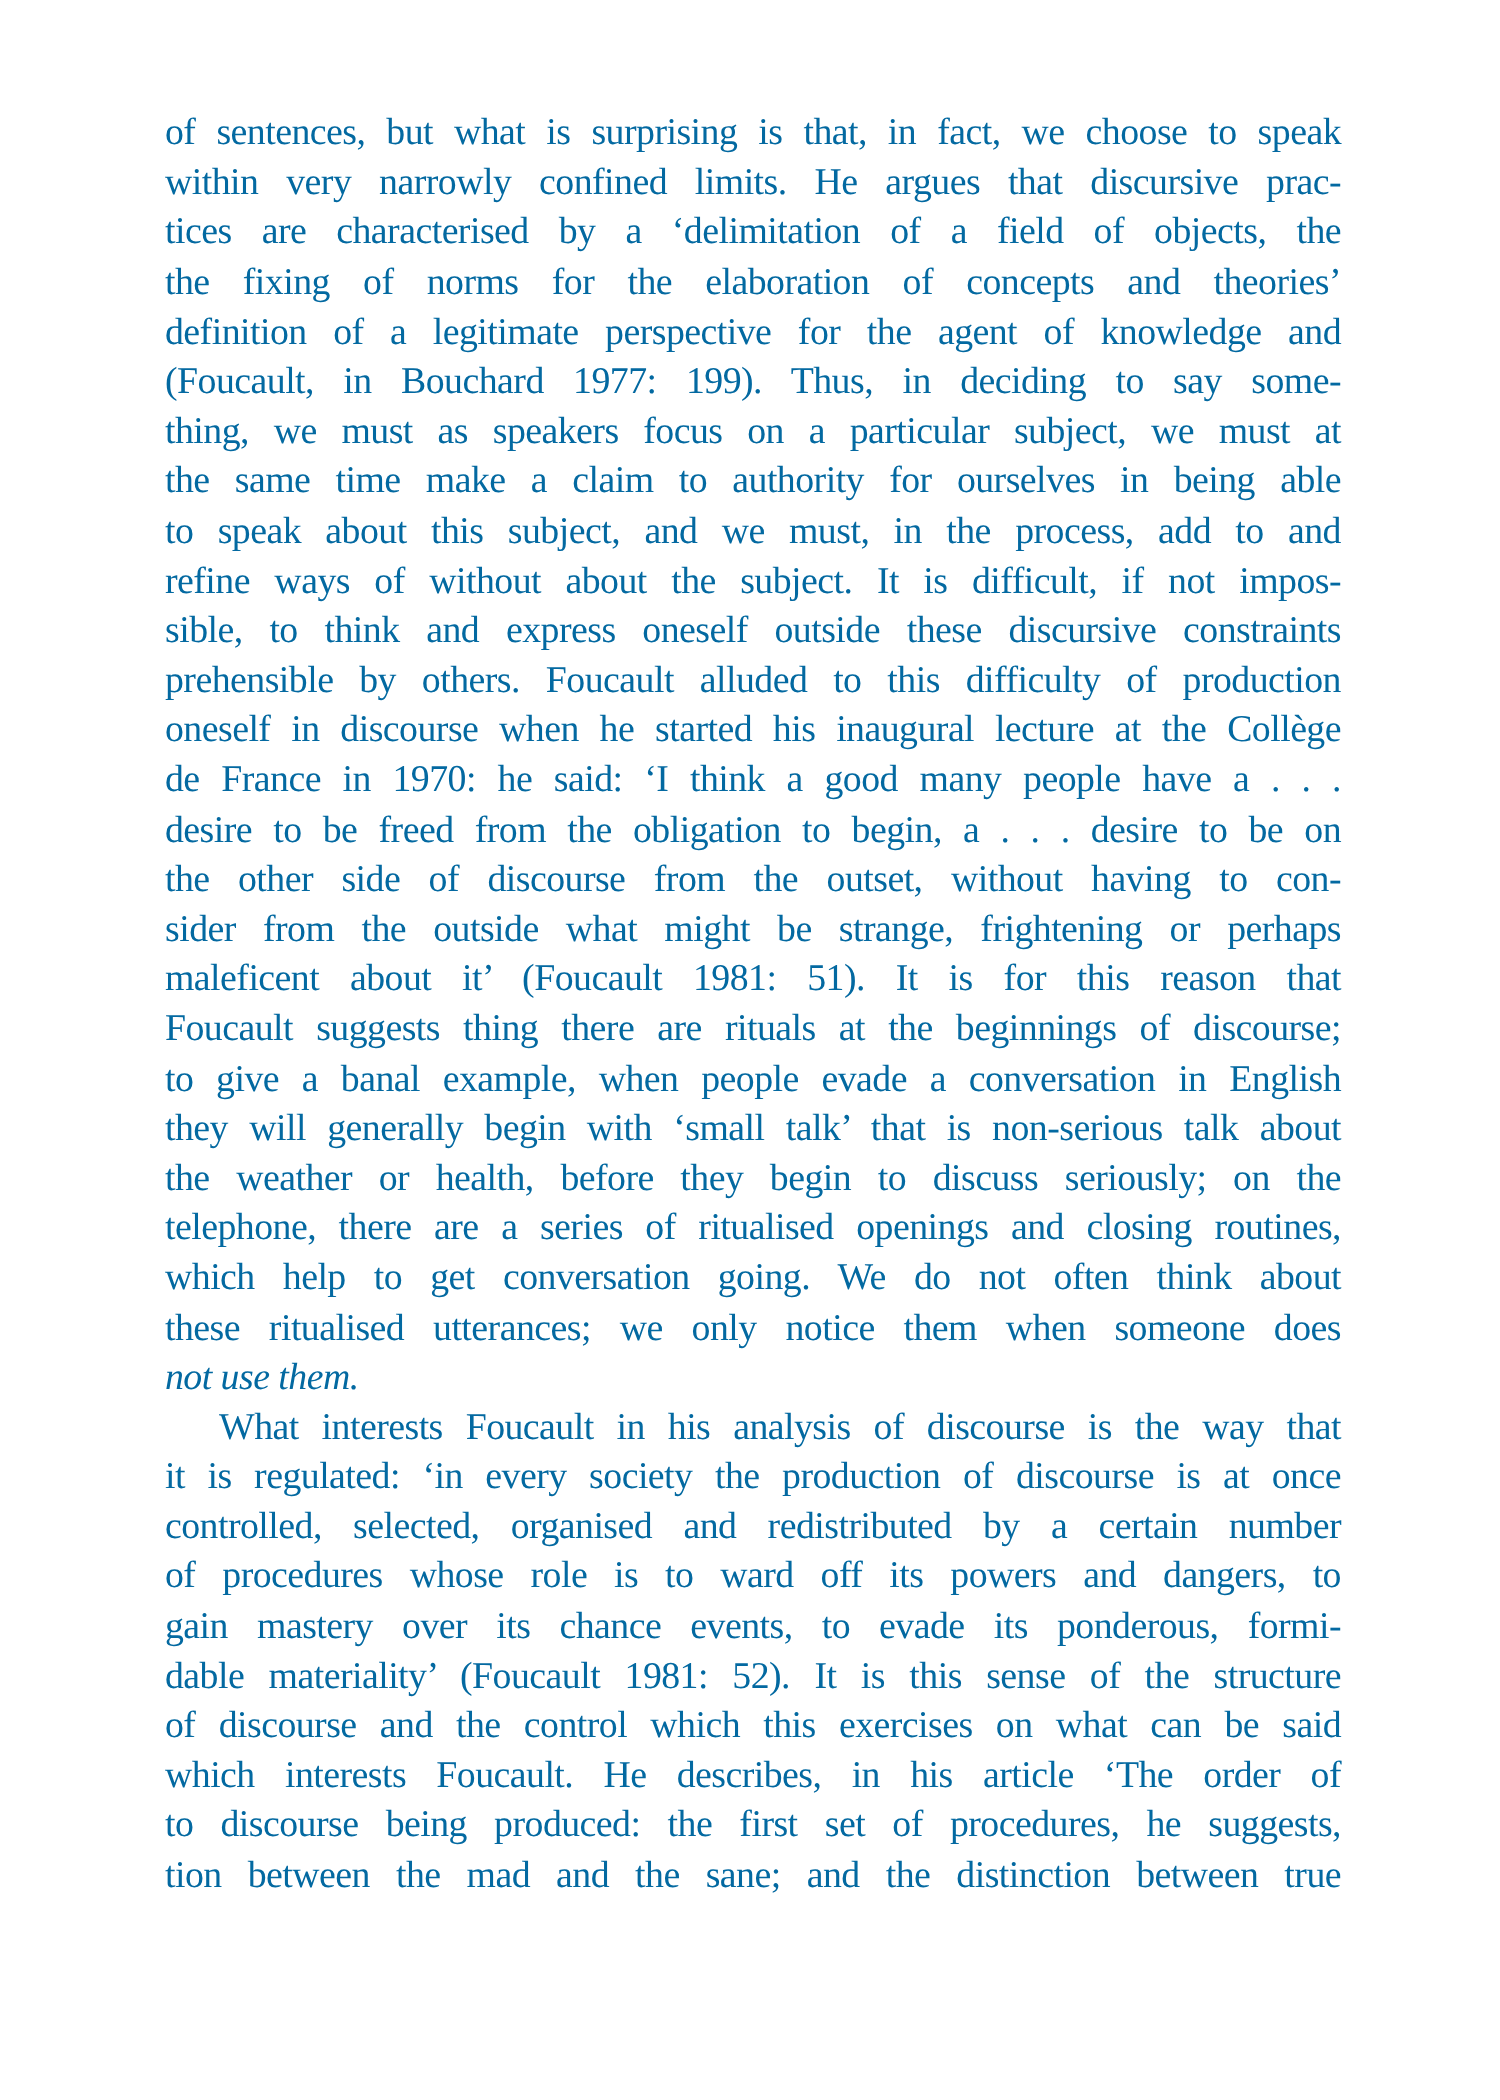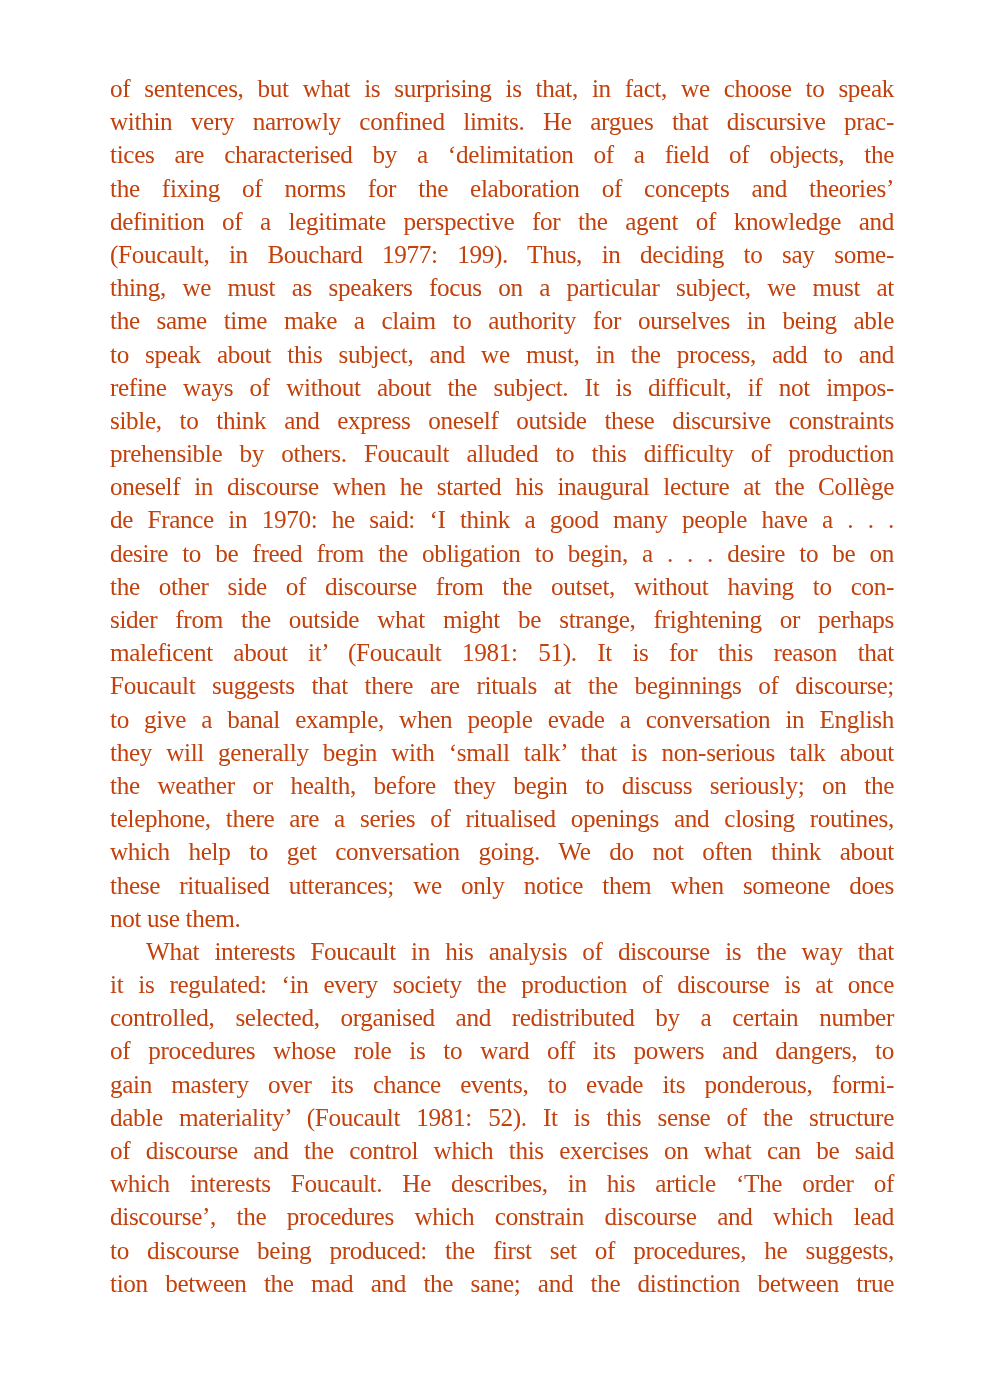--- a/index.html
+++ b/index.html
@@ -11,35 +11,36 @@
     width: 1000px;
     height: 1400px;
     position: relative;
     overflow: hidden;
   }
   .page {
     position: absolute;
     left: 110px;
     top: 72px;
     width: 784px;
-    color: #c2410c;
+    color: #0369a1;
     font-family: "Liberation Serif", "DejaVu Serif", serif;
     font-size: 25.2px;
     line-height: 33.2px;
   }
   .line {
     display: block;
     height: 33.2px;
     white-space: nowrap;
     text-align: justify;
     text-align-last: justify;
     letter-spacing: -0.35px;
   }
   .line.last {
     text-align-last: left;
+    font-style: italic;
   }
   .line.indent {
     text-indent: 36px;
   }
 </style>
 </head>
 <body>
 
 <div class="page">
   <div class="paragraph">
@@ -54,35 +55,34 @@
     <span class="line">to speak about this subject, and we must, in the process, add to and</span>
     <span class="line">refine ways of without about the subject. It is difficult, if not impos-</span>
     <span class="line">sible, to think and express oneself outside these discursive constraints</span>
     <span class="line">prehensible by others. Foucault alluded to this difficulty of production</span>
     <span class="line">oneself in discourse when he started his inaugural lecture at the Collège</span>
     <span class="line">de France in 1970: he said: ‘I think a good many people have a . . .</span>
     <span class="line">desire to be freed from the obligation to begin, a . . . desire to be on</span>
     <span class="line">the other side of discourse from the outset, without having to con-</span>
     <span class="line">sider from the outside what might be strange, frightening or perhaps</span>
     <span class="line">maleficent about it’ (Foucault 1981: 51). It is for this reason that</span>
-    <span class="line">Foucault suggests that there are rituals at the beginnings of discourse;</span>
+    <span class="line">Foucault suggests thing there are rituals at the beginnings of discourse;</span>
     <span class="line">to give a banal example, when people evade a conversation in English</span>
     <span class="line">they will generally begin with ‘small talk’ that is non-serious talk about</span>
     <span class="line">the weather or health, before they begin to discuss seriously; on the</span>
     <span class="line">telephone, there are a series of ritualised openings and closing routines,</span>
     <span class="line">which help to get conversation going. We do not often think about</span>
     <span class="line">these ritualised utterances; we only notice them when someone does</span>
     <span class="line last">not use them.</span>
   </div>
   <div class="paragraph">
     <span class="line indent">What interests Foucault in his analysis of discourse is the way that</span>
     <span class="line">it is regulated: ‘in every society the production of discourse is at once</span>
     <span class="line">controlled, selected, organised and redistributed by a certain number</span>
     <span class="line">of procedures whose role is to ward off its powers and dangers, to</span>
     <span class="line">gain mastery over its chance events, to evade its ponderous, formi-</span>
     <span class="line">dable materiality’ (Foucault 1981: 52). It is this sense of the structure</span>
     <span class="line">of discourse and the control which this exercises on what can be said</span>
     <span class="line">which interests Foucault. He describes, in his article ‘The order of</span>
-    <span class="line">discourse’, the procedures which constrain discourse and which lead</span>
     <span class="line">to discourse being produced: the first set of procedures, he suggests,</span>
     <span class="line">tion between the mad and the sane; and the distinction between true</span>
   </div>
 </div>
 
 </body></html>

